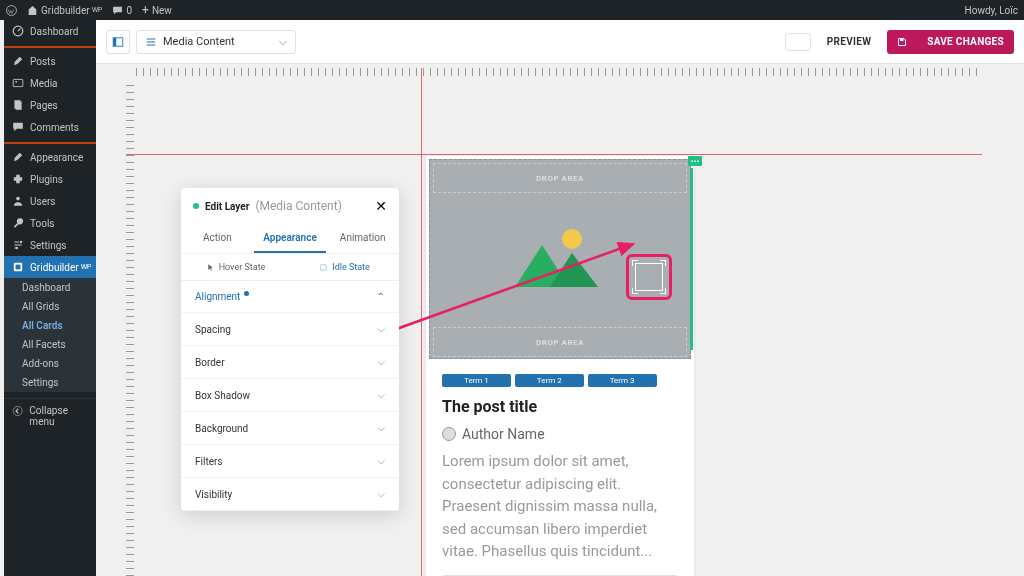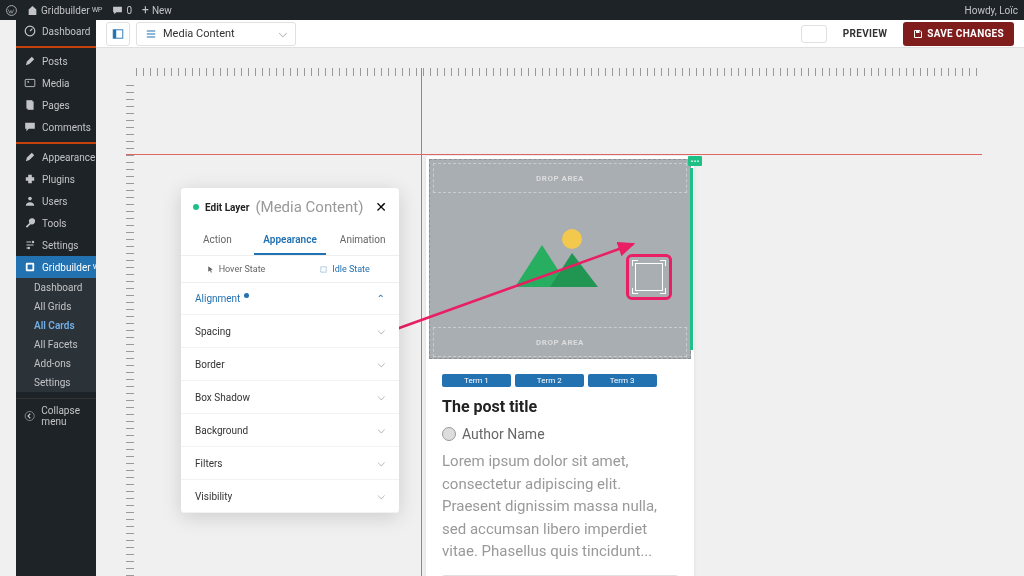--- a/index.html
+++ b/index.html
@@ -3,40 +3,40 @@
 <meta charset="utf-8">
 <style>
 * { margin:0; padding:0; box-sizing:border-box; font-family:-apple-system,BlinkMacSystemFont,"Segoe UI",Roboto,sans-serif; }
 body { background:#f0f0f1; width:1024px; height:576px; overflow:hidden; position:relative; }
 
 .admin-bar { height:20px; background:#1d2327; color:#c3c4c7; display:flex; align-items:center; font-size:10px; padding:0 6px; justify-content:space-between; }
 .admin-bar-left { display:flex; gap:10px; align-items:center; }
 .admin-bar-item { display:flex; align-items:center; gap:3px; cursor:pointer; }
 .admin-bar svg { width:11px; height:11px; fill:#c3c4c7; }
 
-.sidebar { position:absolute; left:16px; top:20px; bottom:0; width:96px; background:#1d2327; color:#c3c4c7; font-size:10px; }
+.sidebar { position:absolute; left:4px; top:20px; bottom:0; width:96px; background:#1d2327; color:#c3c4c7; font-size:10px; }
 .sidebar-item { display:flex; align-items:center; gap:6px; padding:5px 8px; cursor:pointer; }
 .sidebar-item.group-start { margin-top:4px; border-top:2px solid #c2410c; padding-top:7px; }
 .sidebar-item.active { background:#2271b1; color:#fff; }
 .sidebar-item svg { width:12px; height:12px; fill:currentColor; flex-shrink:0; }
 .submenu { background:#2c3338; }
 .submenu-item { padding:4px 8px 4px 18px; cursor:pointer; color:#c3c4c7; }
 .submenu-item.active { color:#72aee6; font-weight:600; }
-.collapse-item { display:flex; align-items:center; gap:6px; padding:6px 8px; cursor:pointer; margin-top:6px; border-top:1px solid #333; }
+.collapse-item { display:flex; gap:6px; padding:6px 8px; cursor:pointer; margin-top:6px; border-top:1px solid #333; }
 
 .main { position:absolute; left:96px; top:20px; right:0; bottom:0; background:#f0f0f1; }
-.toolbar { height:28px; background:#fff; border-bottom:1px solid #e0e0e0; display:flex; align-items:center; padding:0 10px; justify-content:space-between; }
+.toolbar { height:44px; background:#fff; border-bottom:1px solid #e0e0e0; display:flex; align-items:center; padding:0 10px; justify-content:space-between; }
 .toolbar-left { display:flex; align-items:center; gap:6px; }
 .tb-icon-btn { width:24px; height:24px; border:1px solid #e0e0e0; border-radius:3px; display:flex; align-items:center; justify-content:center; cursor:pointer; }
 .tb-select { width:160px; height:24px; border:1px solid #e0e0e0; border-radius:3px; display:flex; align-items:center; padding:0 8px; font-size:11px; color:#333; cursor:pointer; justify-content:space-between; }
 .tb-select-left { display:flex; align-items:center; gap:6px; }
 .toolbar-right { display:flex; align-items:center; gap:6px; }
 .switch-box { width:26px; height:18px; border:1px solid #e0e0e0; border-radius:3px; }
 .btn-preview { height:24px; padding:0 10px; font-size:10px; font-weight:700; background:#fff; color:#333; border:none; cursor:pointer; letter-spacing:0.3px; }
-.btn-save { height:24px; padding:0 10px; font-size:10px; font-weight:700; background:#7f1d1d; color:#fff; border:none; border-radius:3px; cursor:pointer; display:flex; align-items:center; gap:4px; letter-spacing:0.3px; }
+.btn-save { height:24px; padding:0 10px; font-size:10px; font-weight:700; background:#be185d; color:#fff; border:none; border-radius:3px; cursor:pointer; display:flex; align-items:center; gap:20px; letter-spacing:0.3px; }
 .btn-save svg { width:10px; height:10px; fill:#fff; }
 
 .canvas { position:absolute; top:34px; left:0; right:0; bottom:0; overflow:hidden; }
 .ruler-h { position:absolute; top:14px; left:40px; right:42px; height:8px; background:repeating-linear-gradient(90deg,#999 0,#999 1px,transparent 1px,transparent 7px); }
 .ruler-v { position:absolute; top:26px; left:30px; bottom:0; width:8px; background:repeating-linear-gradient(0deg,#999 0,#999 1px,transparent 1px,transparent 7px); }
 .guide-v { position:absolute; top:14px; bottom:0; width:1px; background:#e06666; left:325px; }
 .guide-h { position:absolute; left:30px; height:1px; background:#e06666; top:100px; right:42px; }
 
 .card-preview { position:absolute; top:102px; left:330px; width:268px; background:#fff; border-radius:2px; box-shadow:0 1px 4px rgba(0,0,0,0.08); }
 .card-media { position:relative; height:200px; background:#a9aeb3; border:1px dashed #8c9096; margin:3px; }
@@ -56,21 +56,21 @@
 .author-row { display:flex; align-items:center; gap:6px; font-size:14px; color:#666; margin-bottom:8px; }
 .avatar { width:14px; height:14px; border-radius:50%; background:#ddd; border:1px solid #999; }
 .excerpt { font-size:15px; color:#999; line-height:1.5; margin-bottom:12px; }
 .read-more-btn { width:100%; padding:7px; border:1px solid #e0e0e0; background:#fff; font-size:10px; color:#444; cursor:pointer; border-radius:2px; }
 
 .edit-panel { position:absolute; top:134px; left:85px; width:218px; background:#fff; border-radius:4px; box-shadow:0 4px 20px rgba(0,0,0,0.15); overflow:hidden; }
 .panel-head { display:flex; align-items:center; justify-content:space-between; padding:10px 12px; }
 .panel-head-left { display:flex; align-items:center; gap:6px; font-size:10px; }
 .panel-head-dot { width:6px; height:6px; border-radius:50%; background:#1ec185; }
 .panel-head-title { font-weight:700; color:#222; }
-.panel-head-sub { color:#999; font-size:15px; }
+.panel-head-sub { color:#999; font-size:12px; }
 .panel-close { cursor:pointer; font-size:14px; }
 .panel-tabs { display:flex; border-bottom:1px solid #eee; }
 .panel-tab { flex:1; text-align:center; padding:8px 0; font-size:10px; color:#666; cursor:pointer; }
 .panel-tab.active { color:#2271b1; border-bottom:2px solid #2271b1; font-weight:600; }
 .sub-tabs { display:flex; border-bottom:1px solid #eee; }
 .sub-tab { flex:1; text-align:center; padding:8px 0; font-size:9px; color:#666; cursor:pointer; display:flex; align-items:center; justify-content:center; gap:4px; }
 .sub-tab.active { color:#2271b1; }
 .sub-tab svg { width:9px; height:9px; }
 
 .panel-body { max-height:300px; overflow-y:auto; position:relative; }

